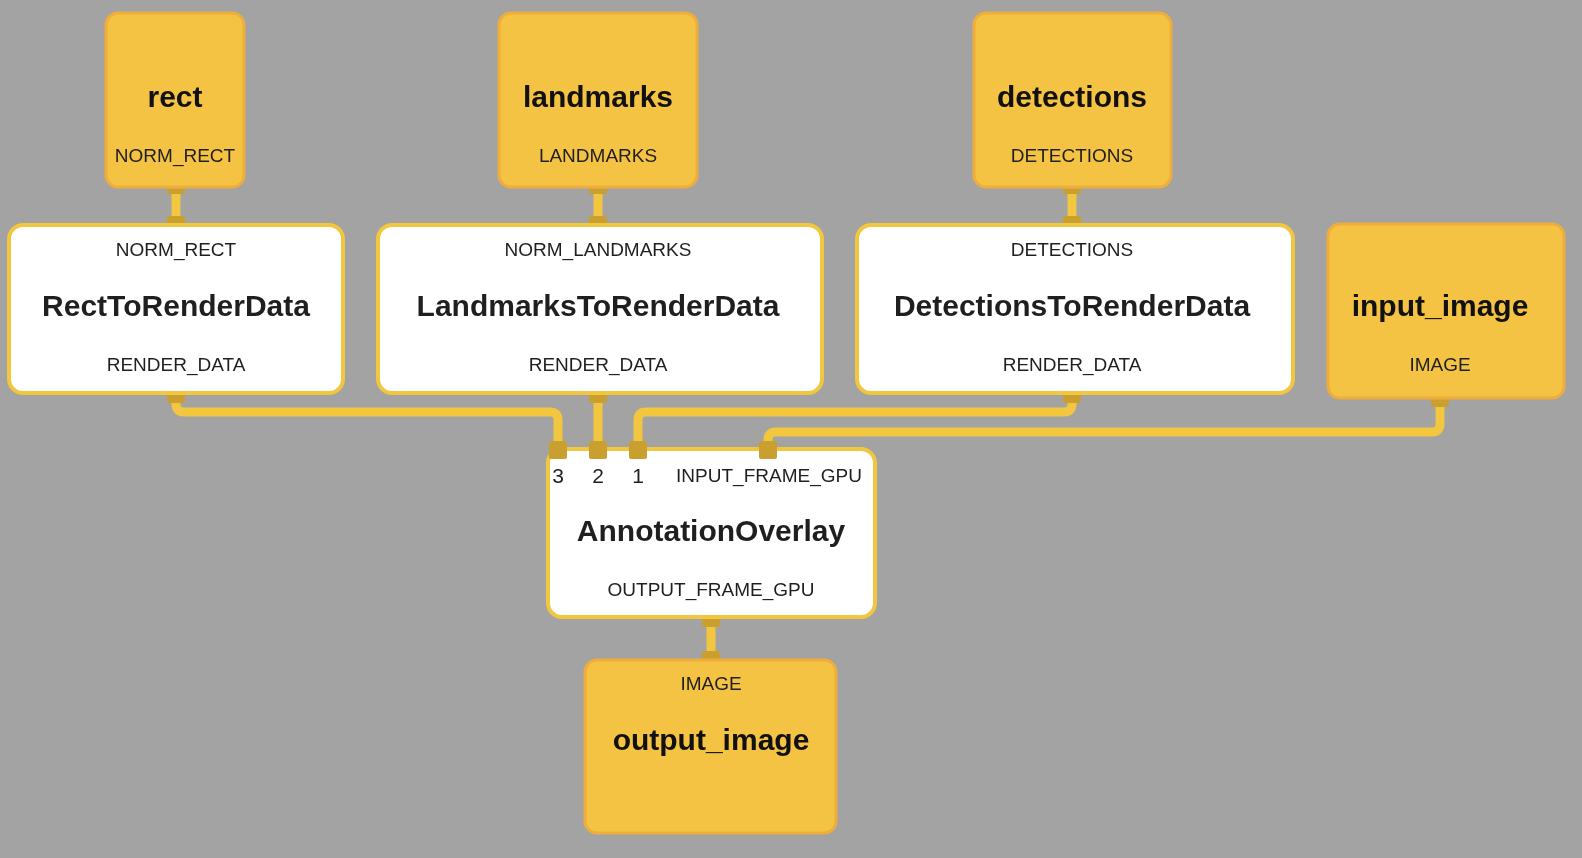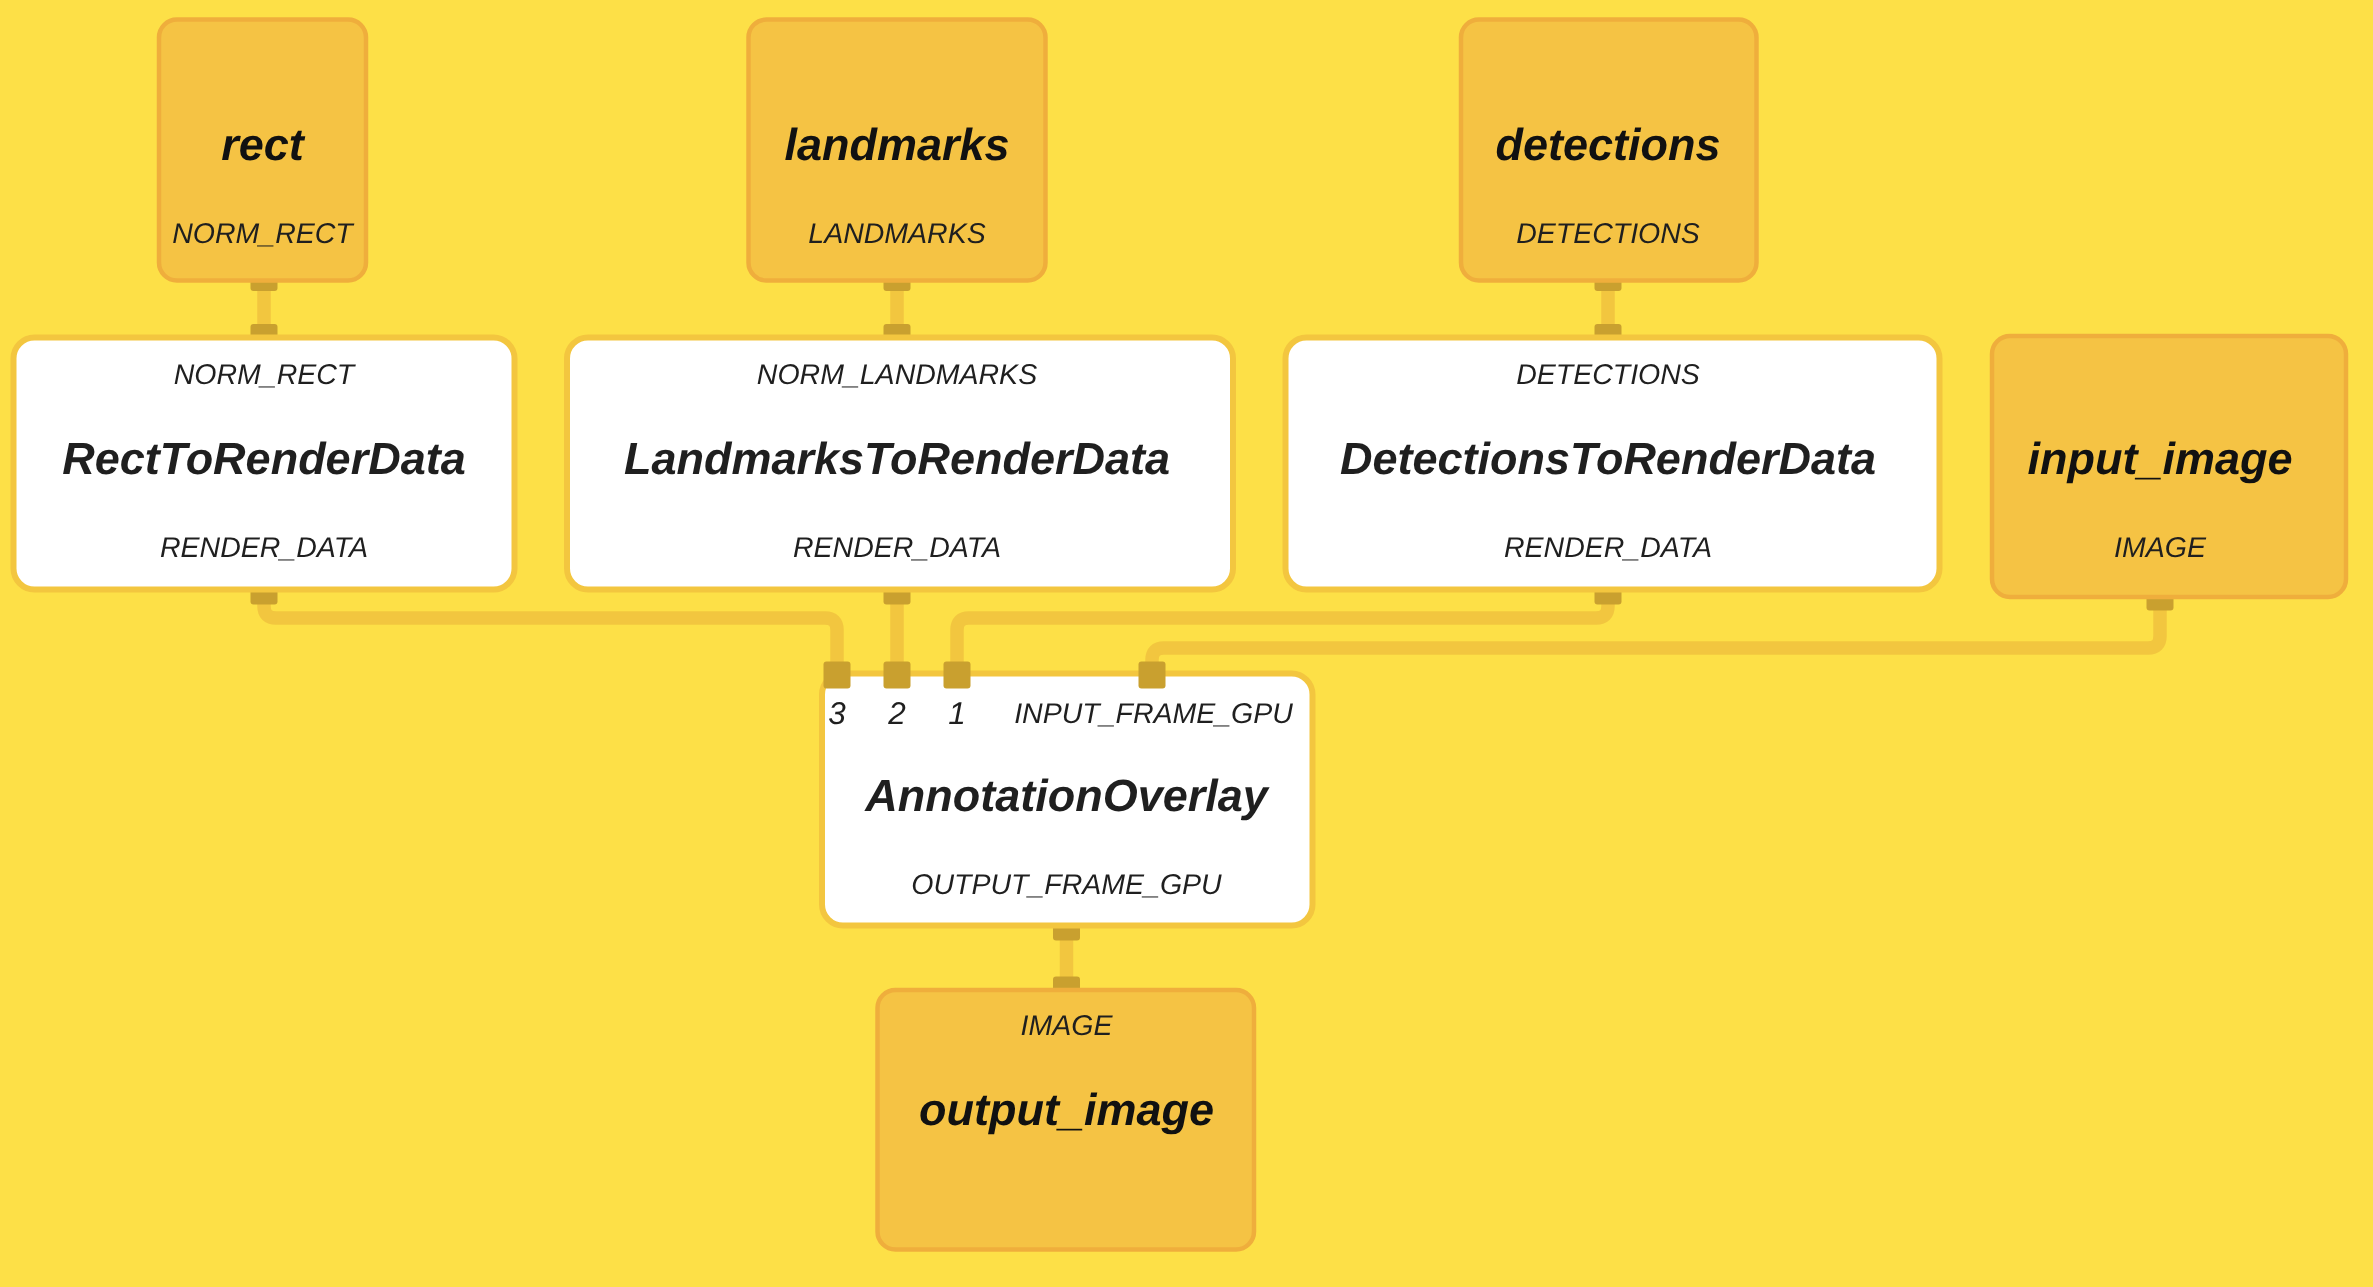--- a/index.html
+++ b/index.html
@@ -10,22 +10,21 @@
   body {
     width: 1582px;
     height: 858px;
     font-family: "Liberation Sans", sans-serif;
     overflow: hidden;
   }
   #graph-root {
     position: relative;
     width: 1582px;
     height: 858px;
-    background: #fde047;
-    font-style: italic;
+    background: #a3a3a3;
   }
   svg.graph-canvas {
     position: absolute;
     left: 0;
     top: 0;
     width: 1582px;
     height: 858px;
   }
   .edge-path {
     fill: none;

